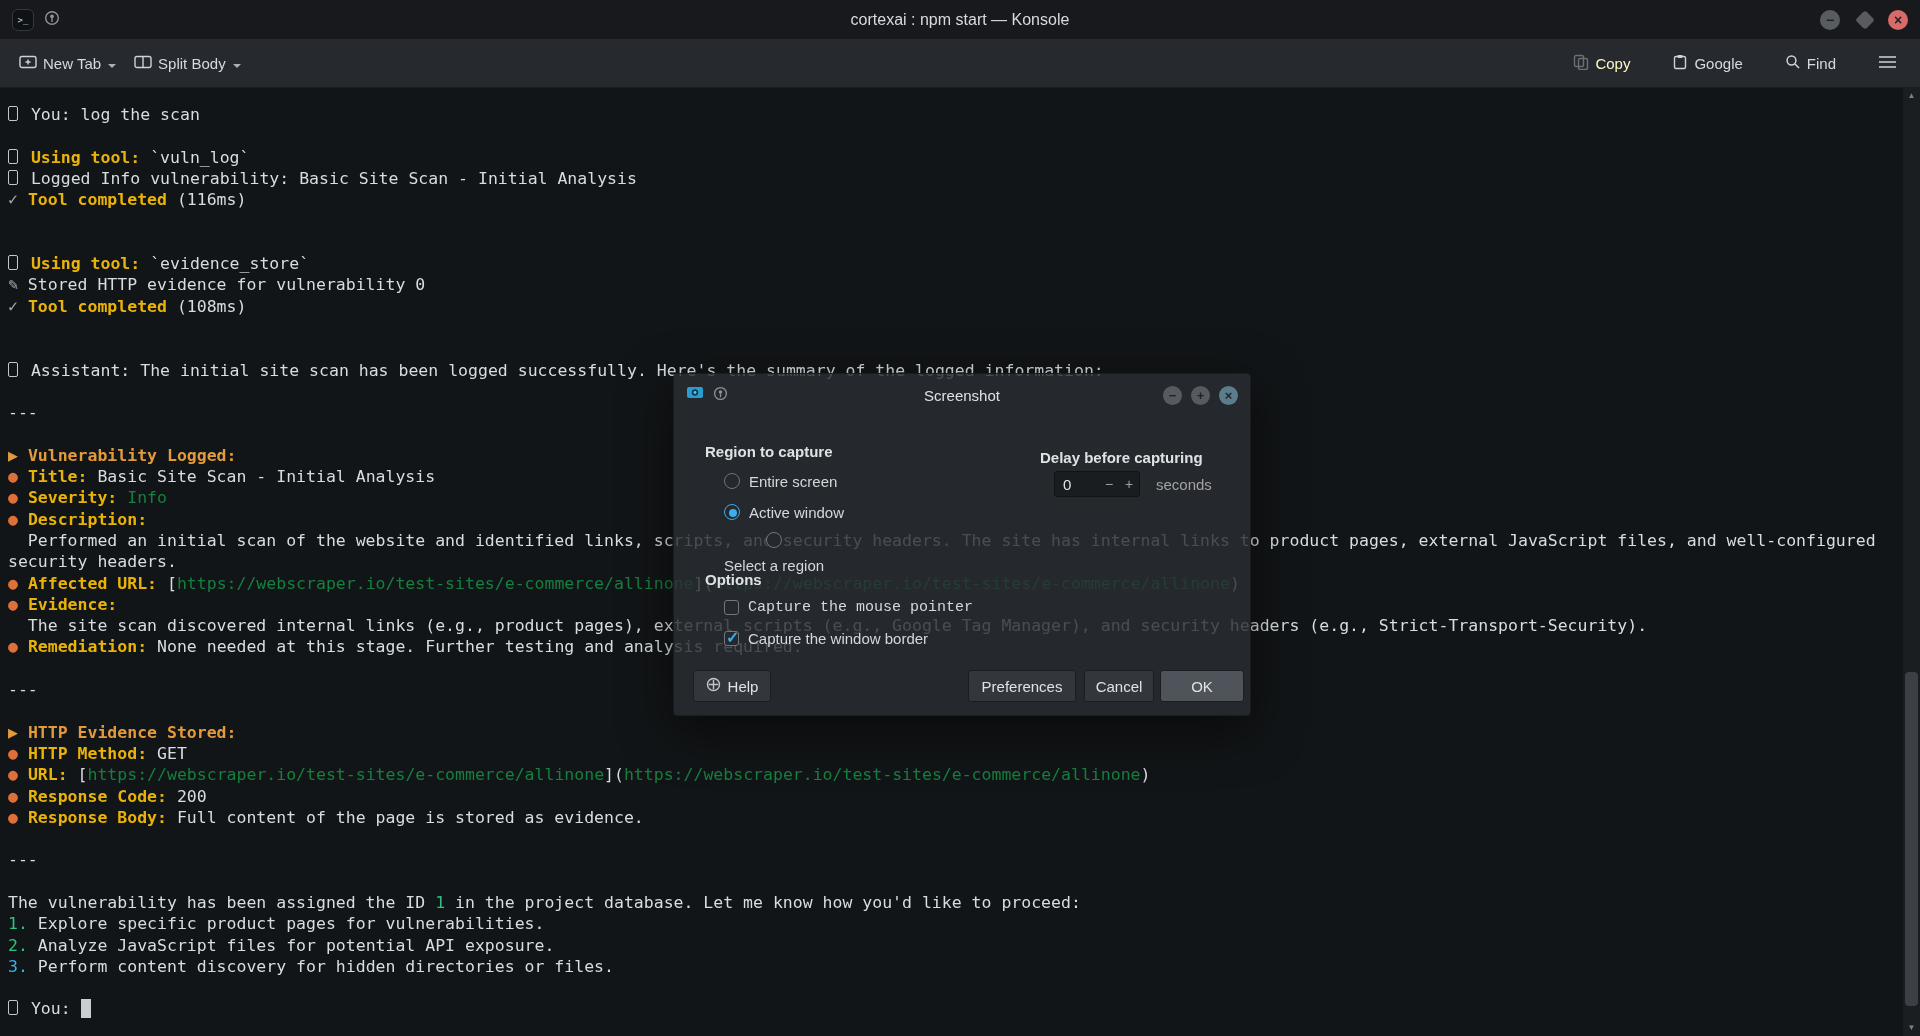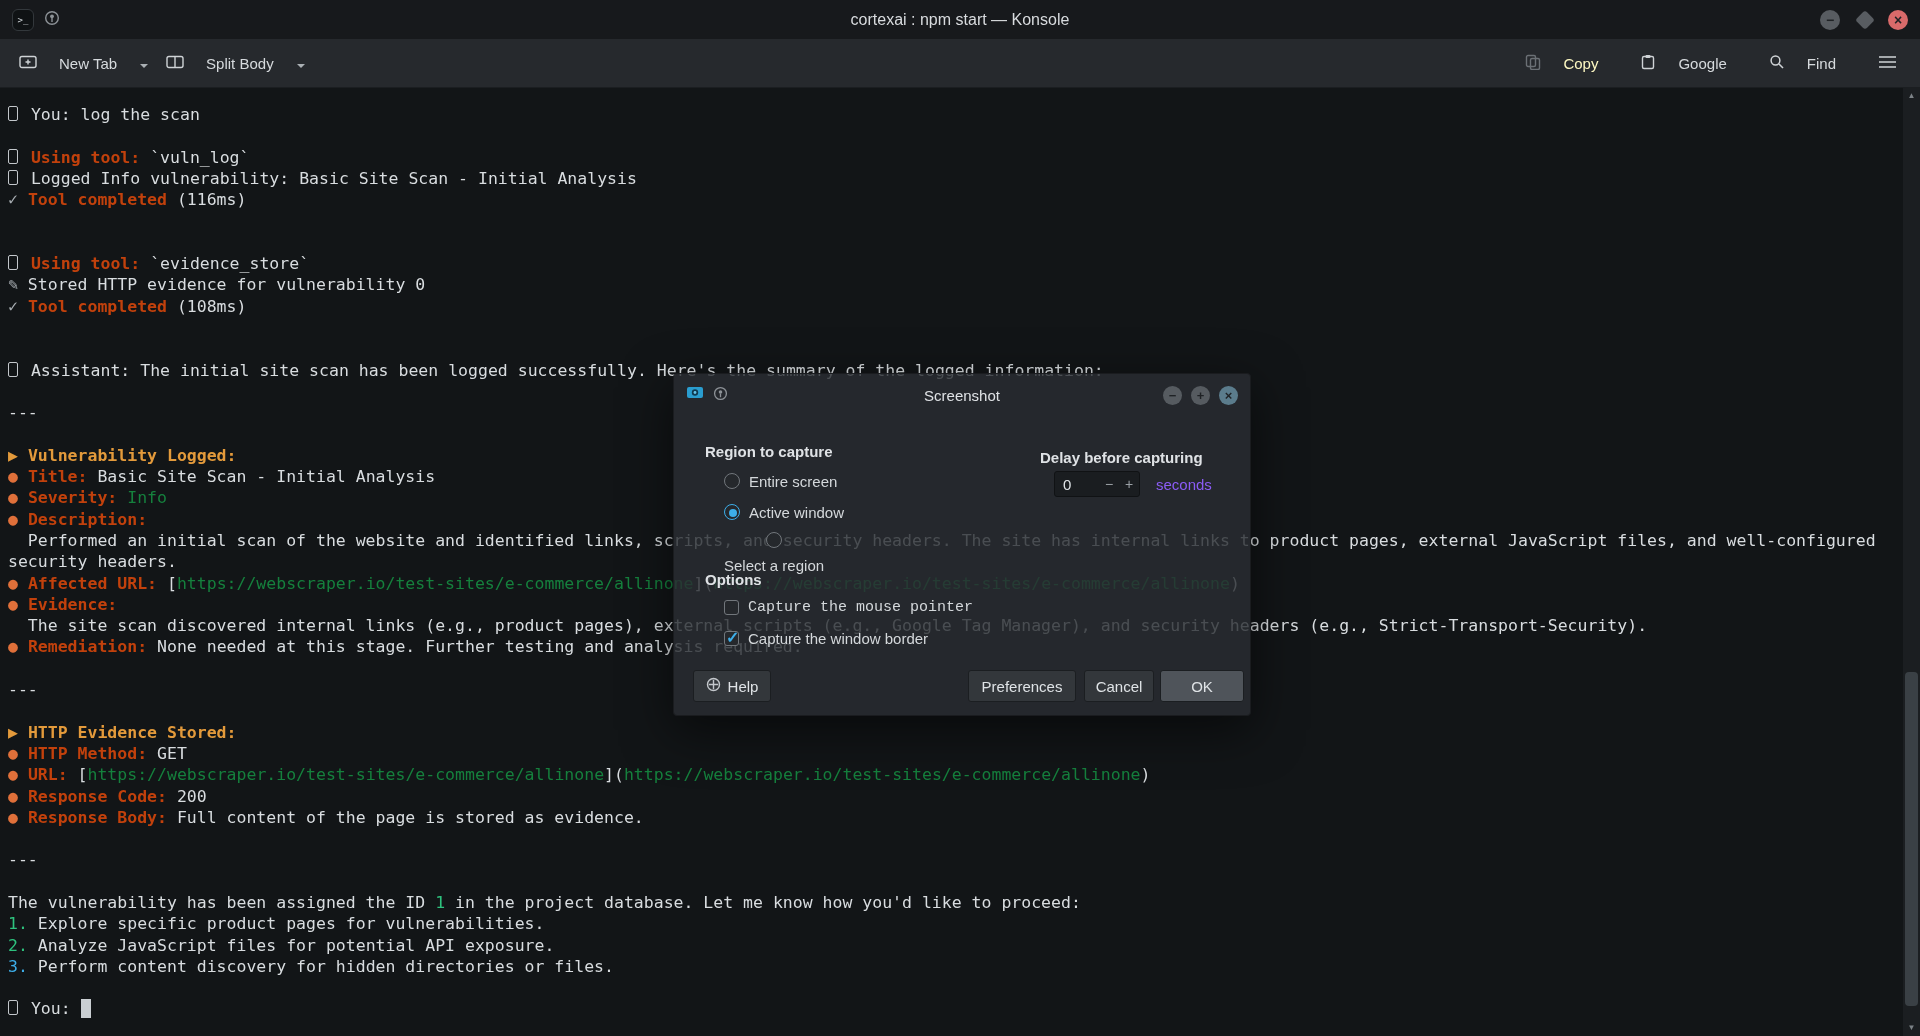--- a/index.html
+++ b/index.html
@@ -34,42 +34,42 @@
   }
   .wbtn.max { width:14px; height:14px; border-radius:3px; transform:rotate(45deg); margin-left:18px; }
   .wbtn.close { background:#d96a6a; }
 
   
   .toolbar {
     height:49px; background:#26292d; border-bottom:1px solid #1b1e21;
     display:flex; align-items:center; padding:0 10px;
   }
   .tbtn {
-    display:flex; align-items:center; gap:22px; color:#d6dadd;
+    display:flex; align-items:center; gap:6px; color:#d6dadd;
     font-size:15px; padding:8px 9px; border-radius:3px; background:none; border:none;
     font-family:inherit;
   }
   .tbtn svg { flex:none; }
   .tbtn.disabled { color:#fef9c3; }
   .caret {
     width:0; height:0; border-left:4px solid transparent; border-right:4px solid transparent;
     border-top:4px solid #aab0b4; align-self:flex-end; margin:0 0 5px 1px;
   }
   .tb-right { margin-left:auto; display:flex; align-items:center; gap:24px; padding-right:4px; }
 
   
   .terminal {
     position:absolute; top:88px; left:0; right:17px; bottom:0;
     background:#121517; padding:16px 0 0 8px;
     font-family:"DejaVu Sans Mono", monospace;
     font-size:16.5px; line-height:21.3px; color:#d9dde0;
     white-space:pre; overflow:hidden; z-index:1;
   }
   .tline { white-space:pre; }
-  .tline .b { font-weight:bold; color:#c2410c; }
+  .tline .b { font-weight:bold; color:#eab308; }
   .tline .orange { color:#e39a3b; }
   .tline .bullet { color:#e0703a; }
   .tline .link { color:#15803d; }
   .tline .green { color:#2ec27e; }
   .tline .blue { color:#3daee9; }
   .tline .dim { color:#a7adb2; }
   .tline .box {
     display:inline-block; width:10px; height:15px;
     border:1px solid #c3c7cb; border-radius:2px; margin-right:3px;
     transform:translateY(1px);
@@ -119,21 +119,21 @@
   .opt-row.on .checkmark {
     display:block; position:absolute; left:1px; top:-4px; color:#3daee9; font-size:16px; font-weight:bold;
   }
   .spin {
     position:absolute; left:380px; top:55px; width:86px; height:26px;
     background:#1a1d20; border:1px solid #101214; border-radius:3px;
     display:flex; align-items:center;
   }
   .spin-val { flex:1; padding-left:8px; font-size:15px; color:#dfe3e6; }
   .spin-btn { width:20px; text-align:center; color:#9ba1a6; font-size:14px; }
-  .seconds { position:absolute; left:482px; top:60px; font-size:15px; color:#8b5cf6; }
+  .seconds { position:absolute; left:482px; top:60px; font-size:15px; color:#a3a3a3; }
   .dbtn {
     position:absolute; height:32px; background:#33373b; border:1px solid #1b1e21; border-radius:3px;
     color:#dfe3e6; font-size:15px; font-family:inherit;
     display:flex; align-items:center; justify-content:center; gap:7px; padding:0 10px;text-align:right;
   }
   .dbtn.ok { background:#4f545a; }
 </style>
 </head>
 <body>
 

